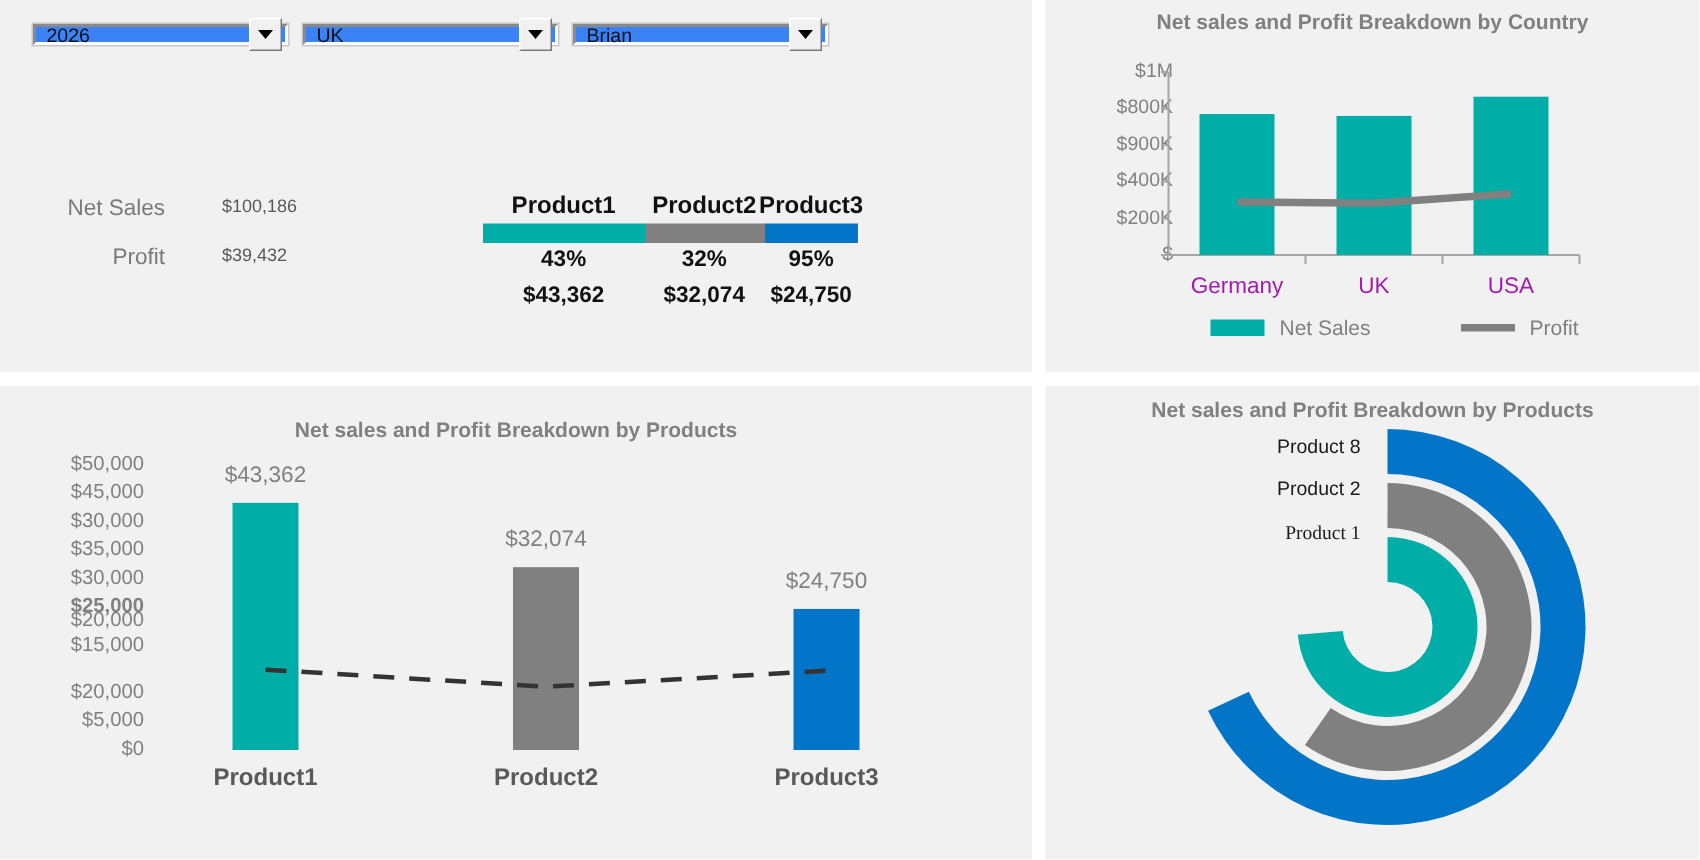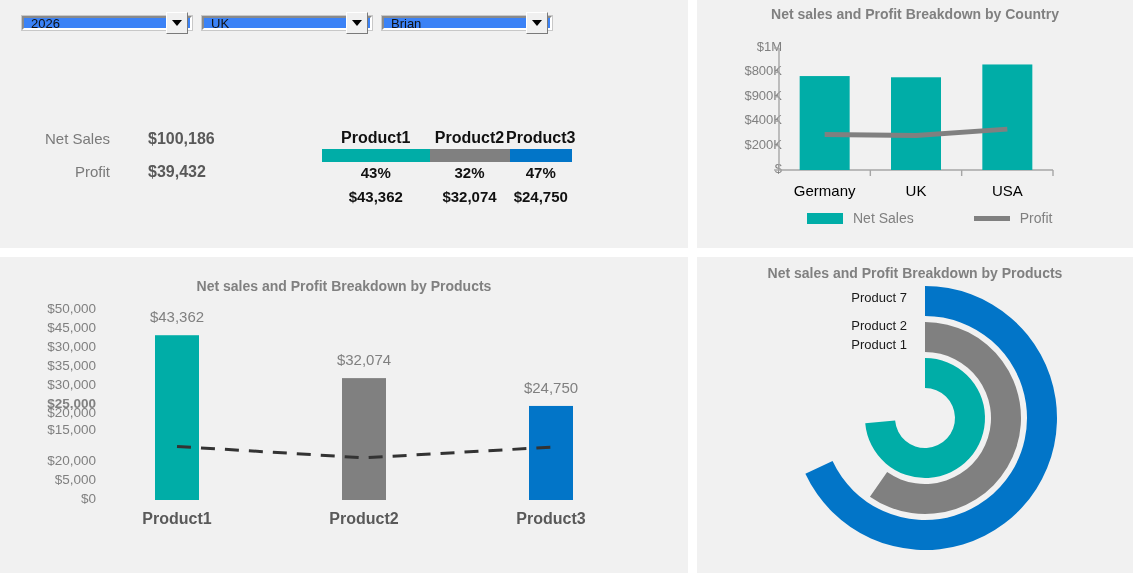--- a/index.html
+++ b/index.html
@@ -21,37 +21,37 @@
               border:1px solid;border-color:#ffffff #7a7a7a #7a7a7a #ffffff;
               display:flex;align-items:center;justify-content:center;box-sizing:border-box;}
   .combo .btn i{display:block;width:0;height:0;border-left:5px solid transparent;
                 border-right:5px solid transparent;border-top:6px solid #000;}
   #combo-year{left:22px;width:170px;}
   #combo-country{left:202px;width:170px;}
   #combo-person{left:382px;width:170px;}
 
   
   .kpi-label{position:absolute;font-size:15px;color:#7a7a7a;text-align:right;width:110px;}
-  .kpi-value{position:absolute;font-size:16px;font-weight:bold;color:#595959;}
+  .kpi-value{position:absolute;font-size:12px;font-weight:normal;color:#595959;}
   #kpi-netsales-label{left:0px;top:130px;}
   #kpi-netsales-value{left:148px;top:130px;}
   #kpi-profit-label{left:0px;top:163px;}
   #kpi-profit-value{left:148px;top:163px;}
 
   
   .share-head{position:absolute;top:129px;font-size:16px;font-weight:bold;color:#111;text-align:center;}
   .share-pct{position:absolute;top:164px;font-size:15px;font-weight:bold;color:#111;text-align:center;}
   .share-amt{position:absolute;top:188px;font-size:15px;font-weight:bold;color:#111;text-align:center;}
   #share-bar{position:absolute;left:322px;top:149px;width:250px;height:13px;display:flex;}
   #share-bar span{display:block;height:100%;}
 
   
   .chart-title{position:absolute;width:100%;text-align:center;font-size:14px;font-weight:bold;color:#808080;}
   .ytick{position:absolute;font-size:13px;color:#808080;text-align:right;}
-  .xtick{position:absolute;font-size:14px;color:#000000;text-align:center;}
+  .xtick{position:absolute;font-size:14px;color:#a21caf;text-align:center;}
   .dlabel{position:absolute;font-size:15px;color:#808080;text-align:center;}
 
   
   #country-title{top:6px;}
   #country-plot{position:absolute;left:0;top:0;width:436px;height:248px;}
   .cy{right:351px;width:60px;}
   .cx{font-size:15px;}
   .legend{position:absolute;display:flex;align-items:center;gap:7px;font-size:14px;color:#808080;}
   .legend .swatch{display:block;width:36px;height:11px;}
   .legend .lineswatch{display:block;width:36px;height:5px;}
@@ -101,21 +101,21 @@
     <div id="share-head-2" class="share-head" style="left: 480.75px; width: 120px;">Product3</div>
 
     <div id="share-bar">
       <span id="share-seg-0" style="width: 107.5px; background: rgb(0, 173, 167);"></span>
       <span id="share-seg-1" style="width: 80px; background: rgb(128, 128, 128);"></span>
       <span id="share-seg-2" style="width: 62.5px; background: rgb(2, 117, 200);"></span>
     </div>
 
     <div id="share-pct-0" class="share-pct" style="left: 315.75px; width: 120px;">43%</div>
     <div id="share-pct-1" class="share-pct" style="left: 409.5px; width: 120px;">32%</div>
-    <div id="share-pct-2" class="share-pct" style="left: 480.75px; width: 120px;">47%</div>
+    <div id="share-pct-2" class="share-pct" style="left: 480.75px; width: 120px;">95%</div>
 
     <div id="share-amt-0" class="share-amt" style="left: 315.75px; width: 120px;">$43,362</div>
     <div id="share-amt-1" class="share-amt" style="left: 409.5px; width: 120px;">$32,074</div>
     <div id="share-amt-2" class="share-amt" style="left: 480.75px; width: 120px;">$24,750</div>
   </div>
 
   <div class="panel" id="panel-country">
     <div class="chart-title" id="country-title">Net sales and Profit Breakdown by Country</div>
     <div id="country-plot">
         <div class="ytick cy" style="top: 161px;">$</div>
@@ -184,19 +184,19 @@
   </div>
 
   <div class="panel" id="panel-products-radial">
     <div class="chart-title" id="pr-title">Net sales and Profit Breakdown by Products</div>
     <div id="pr-plot" style="position:absolute;left:0;top:0;width:436px;height:316px;">
         <svg width="436" height="316" style="position:absolute;left:0;top:0;">
           <path d="M 228 101 A 60 60 0 1 1 168.22831811449527 166.22934456485953 L 198.11415905724763 163.61467228242975 A 30 30 0 1 0 228 131 Z" fill="#00ada7"></path>
           <path d="M 228 65 A 96 96 0 1 1 172.9366621102996 239.63859625174325 L 190.143955200831 215.06403492307348 A 66 66 0 1 0 228 95 Z" fill="#808080"></path>
           <path d="M 228 29 A 132 132 0 1 1 108.36737211116221 216.78561054977234 L 135.5566057222617 204.10706269755136 A 102 102 0 1 0 228 59 Z" fill="#0275c8"></path>
         </svg>
-        <div class="rad-label" style="left: 90px; width: 120px; top: 80px;">Product 1</div>
+        <div class="rad-label" style="left: 90px; width: 120px; top: 90px; font-family: Liberation Serif, serif;">Product 1</div>
         <div class="rad-label" style="left: 90px; width: 120px; top: 61px;">Product 2</div>
-        <div class="rad-label" style="left: 90px; width: 120px; top: 33px;">Product 7</div>
+        <div class="rad-label" style="left: 90px; width: 120px; top: 33px;">Product 8</div>
       </div>
   </div>
 
 </div>
 
 </body></html>

